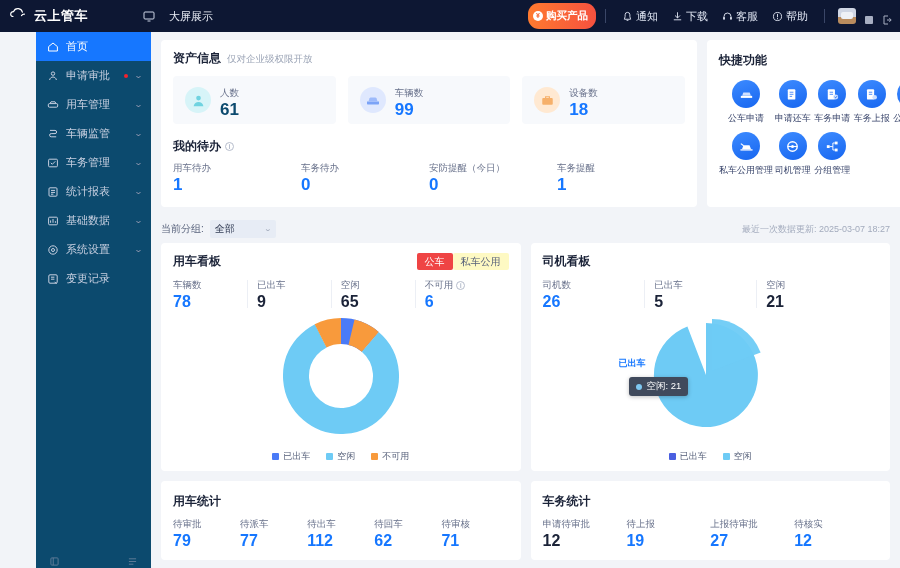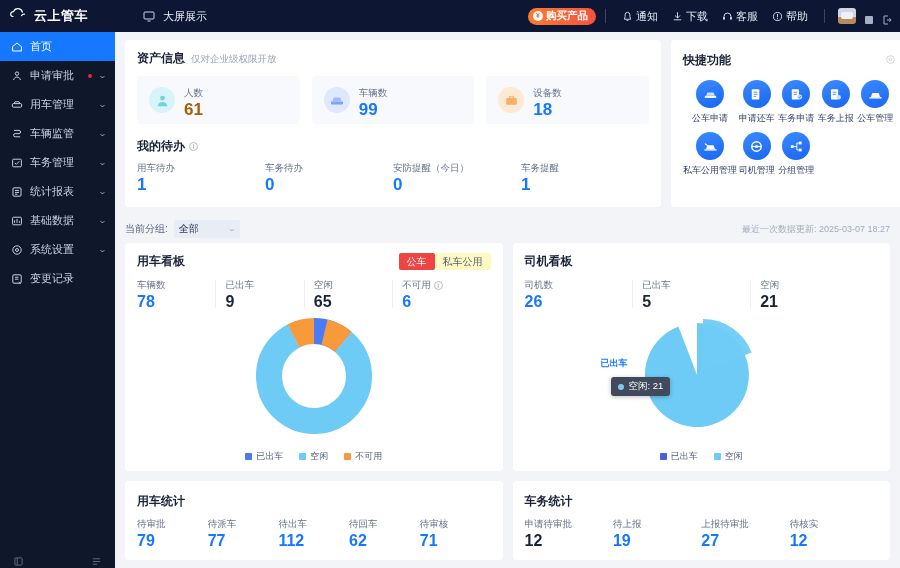--- a/index.html
+++ b/index.html
@@ -15,49 +15,50 @@
   .topbar {
     height: 32px; flex: 0 0 32px;
     background: #0d1733;
     display: flex; align-items: center;
     color: #ffffff;
     position: relative; z-index: 20;
   }
   .brand { width: 115px; display: flex; align-items: flex-start; gap: 4px; padding-left: 10px; }
   .brand-logo { width: 20px; height: 14px; position: relative; }
   .brand-name { font-size: 13px; font-weight: bold; letter-spacing: .5px; color:#fff; }
-  .bigscreen { display: flex; align-items: center; gap: 8px; margin-left: 28px; font-size: 11px; color: #e8ecf5; }
+  .bigscreen { display: flex; align-items: center; gap: 14px; margin-left: 28px; font-size: 11px; color: #e8ecf5; }
   .bigscreen .ico { width: 12px; height: 12px; display:inline-block; }
   .topbar-right { margin-left: auto; display: flex; align-items: center; gap: 0px; padding-right: 8px; }
   .buy-btn {
     display: flex; align-items: center; gap: 3px;
     background: linear-gradient(90deg,#ff7a2f,#f5513f);
-    border-radius: 11px; height: 17px; padding: 0 8px 0 5px;
+    border-radius: 11px; height: 26px; padding: 0 8px 0 5px;
     font-size: 10.5px; font-weight: bold; color: #fff;
     cursor: pointer;
   }
   .coin { width: 10px; height: 10px; border-radius: 50%; background:#fff; color:#f4632f;
           font-size: 7px; line-height: 10px; text-align:center; font-weight:bold; }
   .vdiv { width: 1px; height: 14px; background: #3a4667; margin: 0 9px; }
   .tb-item { display: flex; align-items: center; gap: 3px; font-size: 11px; color: #dfe5f2; margin: 0 7px; cursor: pointer; }
   .tb-item svg { display:block; }
   .avatar { width: 18px; height: 16px; border-radius: 3px; background: linear-gradient(180deg,#cfd6e4 0 55%, #b98c5e 55% 100%);
             position: relative; overflow:hidden; margin-left: 4px; }
   .avatar:after { content:""; position:absolute; left:3px; top:4px; width:12px; height:7px; background:#eef1f6; border-radius:2px; }
   .mini-ico { width: 10px; height: 10px; margin-left: 8px; opacity: .85; }
 
   
   .body { flex: 1; display: flex; min-height: 0; }
 
   
   .sidebar {
     width: 115px; flex: 0 0 115px;
-    background: #0f172a;
+    background: #0c4a6e;
     display: flex; flex-direction: column;
     position: relative;
+    margin-left: 36px;
   }
   .nav { flex: 1; }
   .nav-item {
     height: 29px; display: flex; align-items: center;
     padding: 0 9px 0 11px; gap: 7px;
     font-size: 11px; color: #c7cfe0; cursor: pointer;
     position: relative;
   }
   .nav-item.active { background: #1677ff; color: #fff; }
   .nav-ico { width: 12px; height: 12px; flex: 0 0 12px; display:block; }
@@ -78,21 +79,21 @@
   .card-title-row { display: flex; align-items: baseline; gap: 6px; }
   .card-title { font-size: 12px; font-weight: bold; color: #1b2338; }
   .card-sub { font-size: 9.5px; color: #9aa3b5; }
   .asset-tiles { display: flex; gap: 12px; margin-top: 9px; }
   .tile { flex: 1; background: #f7f9fc; border-radius: 4px; height: 48px; display: flex; align-items: center; gap: 9px; padding: 0 12px; }
   .tile-ico { width: 26px; height: 26px; border-radius: 50%; display:flex; align-items:center; justify-content:center; flex:0 0 26px; }
   .tile-ico.c1 { background: #d7f4f8; }
   .tile-ico.c2 { background: #dfe8fe; }
   .tile-ico.c3 { background: #ffe9d2; }
   .tile-label { font-size: 9.5px; color: #67708a; line-height: 11px; }
-  .tile-val { font-size: 17px; font-weight: bold; line-height: 19px; color: #a16207; }
+  .tile-val { font-size: 17px; font-weight: bold; line-height: 19px; color: #0c4a6e; }
   .tile-val.blue { color: #1677ff; }
 
   .todo-title-row { display: flex; align-items: center; gap: 4px; margin-top: 14px; }
   .info-ico { width: 9px; height: 9px; border-radius: 50%; border: 1px solid #b6bdcc; color: #b6bdcc;
               font-size: 7px; line-height: 7px; text-align: center; font-weight: bold; }
   .todo-row { display: flex; margin-top: 7px; }
   .todo-cell { width: 128px; }
   .todo-label { font-size: 9.5px; color: #67708a; }
   .todo-val { font-size: 17px; font-weight: bold; color: #1677ff; line-height: 20px; }
 

